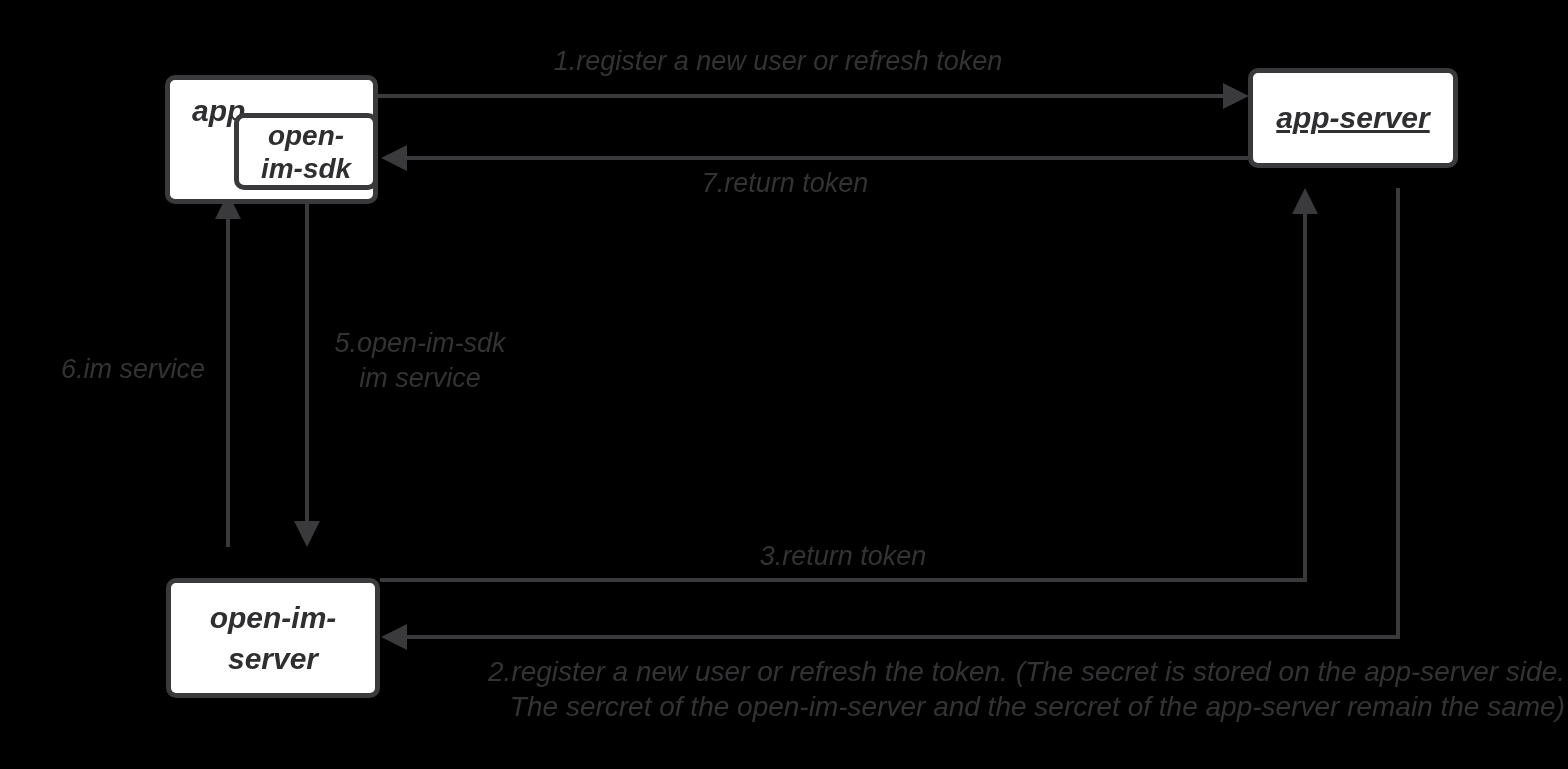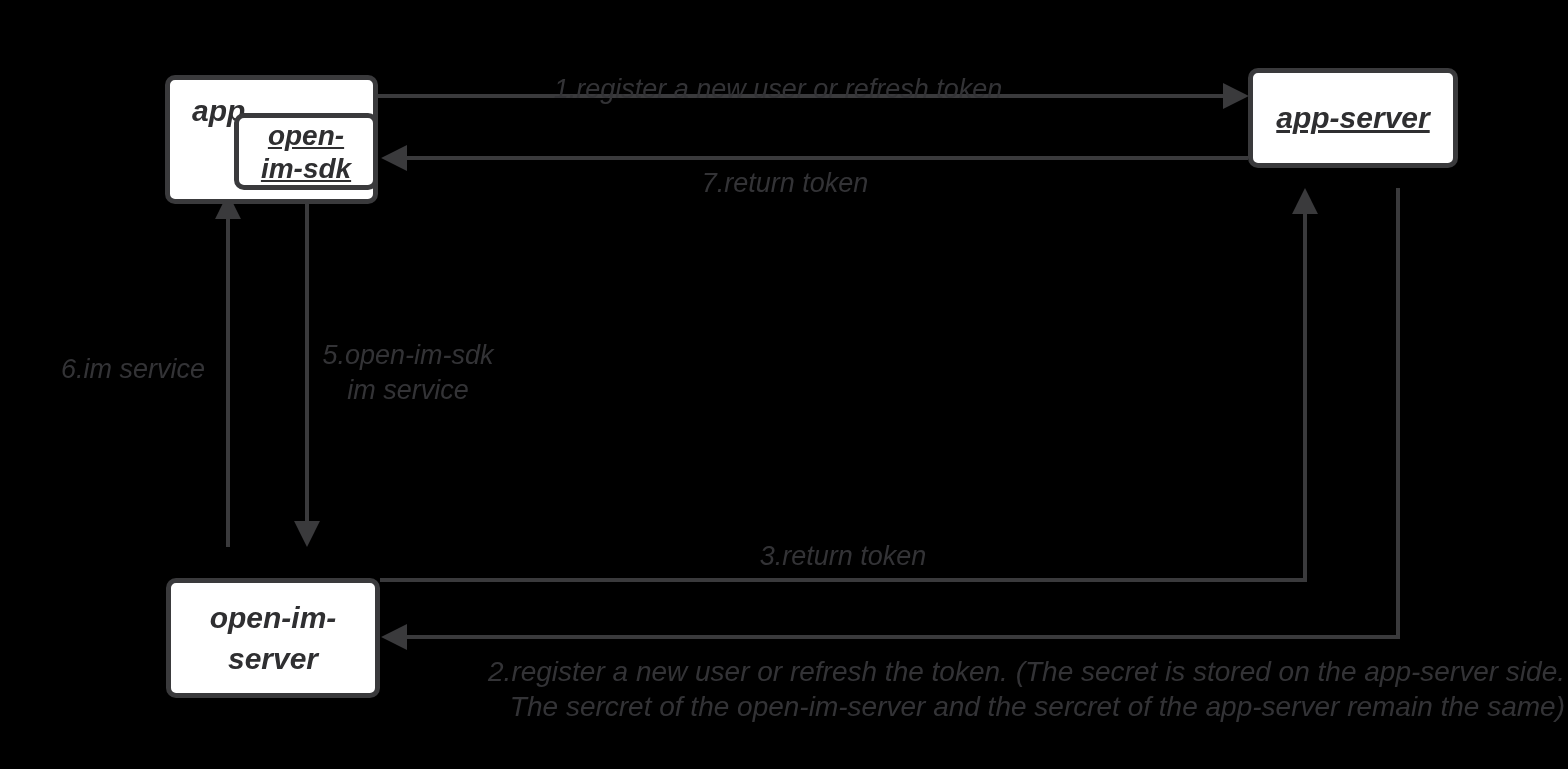--- a/index.html
+++ b/index.html
@@ -19,32 +19,32 @@
   .arrowhead{fill:var(--stroke);}
   .node{
     position:absolute;box-sizing:border-box;background:var(--node-fill);
     border:5px solid var(--stroke);border-radius:10px;
     color:var(--node-text);font-style:italic;font-weight:bold;
   }
   .node.centered{display:flex;align-items:center;justify-content:center;text-align:center;}
   .node-label{display:block;}
   #node-app{left:165px;top:75px;width:213px;height:129px;font-size:30px;}
   #node-app .corner-label{position:absolute;left:22px;top:14px;}
-  #node-sdk{left:234px;top:113px;width:144px;height:77px;font-size:28px;line-height:33px;text-decoration:underline;}
+  #node-sdk{left:234px;top:113px;width:144px;height:77px;font-size:28px;line-height:33px;}
   #node-appserver{left:1248px;top:68px;width:210px;height:100px;font-size:30px;text-decoration:underline;}
   #node-imserver{left:166px;top:547px;width:214px;height:120px;font-size:30px;line-height:41px;margin-top:31px;}
   .edge-label{
     position:absolute;color:var(--text);font-style:italic;font-size:27px;
     text-align:center;line-height:35px;
   }
-  #label-e1{left:478px;top:72px;width:600px;}
+  #label-e1{left:478px;top:44px;width:600px;}
   #label-e4{left:635px;top:166px;width:300px;}
   #label-e3{left:693px;top:539px;width:300px;}
   #label-e6{left:38px;top:352px;width:190px;}
-  #label-e5{left:288px;top:326px;width:240px;margin-top:12px;}
+  #label-e5{left:300px;top:326px;width:240px;}
   #label-e2{left:365px;top:654px;width:1200px;font-size:28px;line-height:35px;text-align:right;}
 </style>
 </head>
 <body>
 
 <div class="canvas">
 
   <svg class="edges" viewBox="0 0 1568 769" xmlns="http://www.w3.org/2000/svg">
     <defs>
       <marker id="ah" viewBox="0 0 10 10" refX="8.5" refY="5" markerWidth="6.5" markerHeight="6.5" orient="auto-start-reverse">

